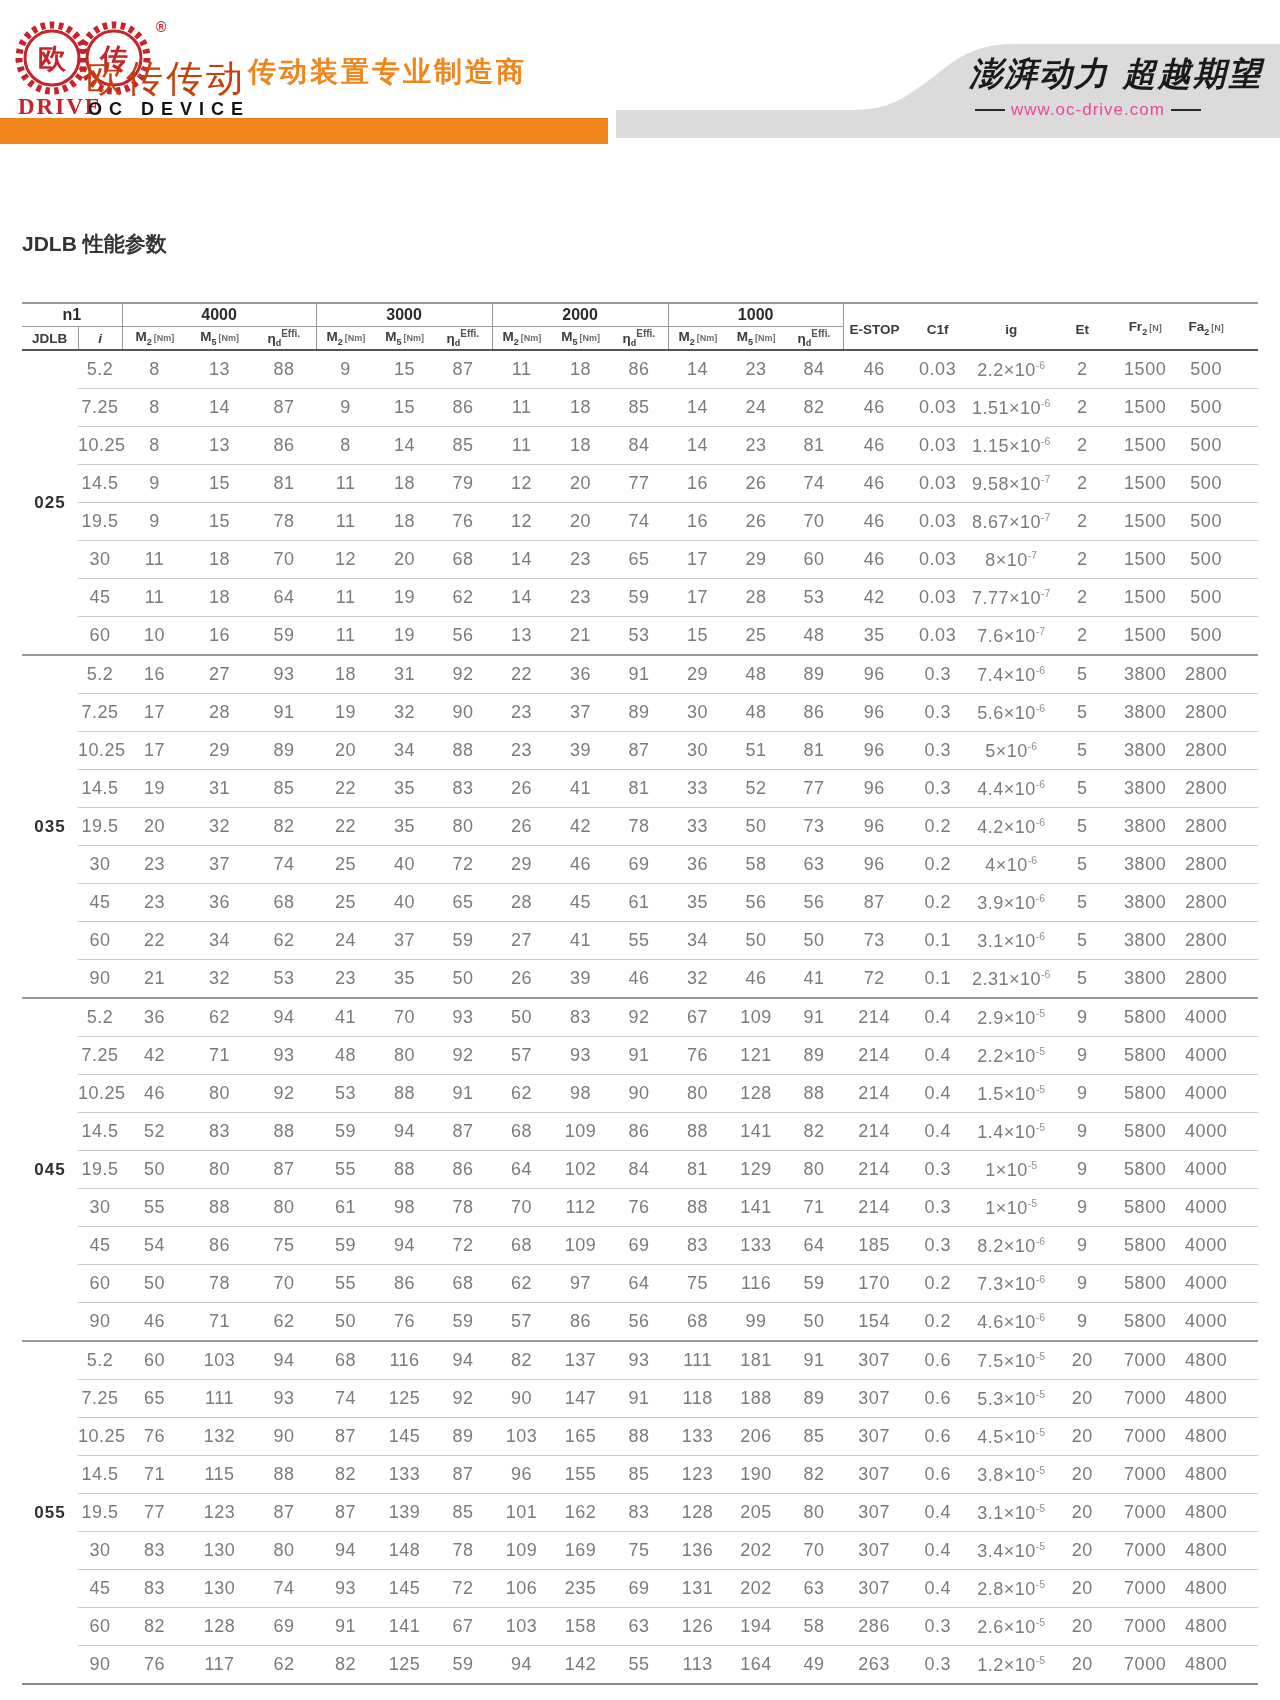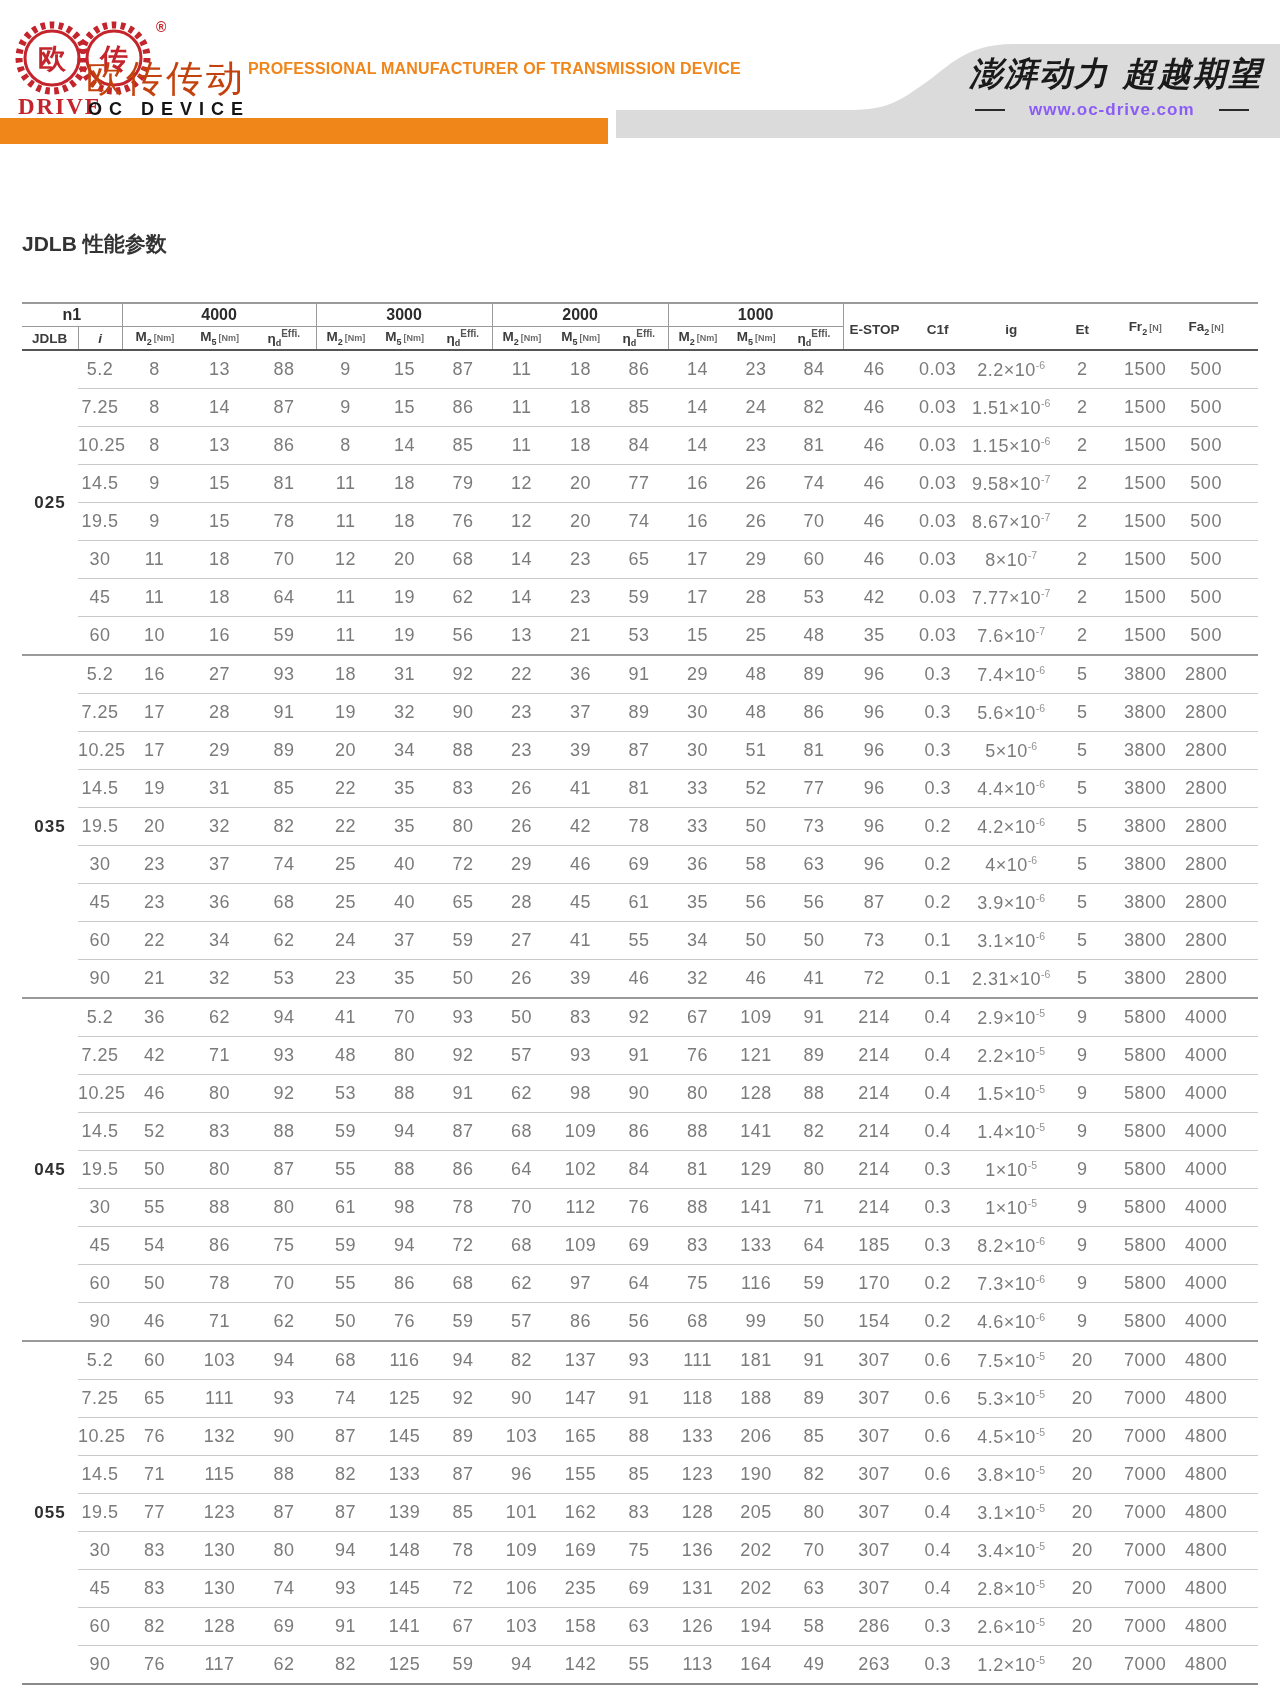--- a/index.html
+++ b/index.html
@@ -17,21 +17,21 @@
   .tag-wrap { position:absolute; left:248px; top:53px; }
   .tag-cn { font-size:28px; font-weight:800; color:#F0861A; letter-spacing:3px; }
   .tag-en { margin-top:7px; font-size:16px; font-weight:600; color:#F0861A; letter-spacing:0.2px; }
   .orange-bar { position:absolute; left:0; top:118px; width:608px; height:26px; background:#F0861A; }
   .swoosh { position:absolute; left:612px; top:40px; }
   .slogan { position:absolute; left:966px; top:52px; width:300px; text-align:center;
             font-family:"DejaVu Serif","Liberation Serif",serif; font-style:italic;
             font-weight:700; font-size:33px; color:#1a1a1a; letter-spacing:2px; white-space:nowrap; }
   .site-row { position:absolute; left:975px; top:100px; display:flex; align-items:center; }
   .site-dash { width:30px; height:0; border-top:2px solid #2a2a2a; }
-  .site-txt { margin:0 24px; font-size:17px; font-weight:700; color:#8b5cf6; letter-spacing:1px; }
+  .site-txt { margin:0 6px; font-size:17px; font-weight:400; color:#ec4899; letter-spacing:1px; }
   
   .title-en { position:absolute; left:22px; top:194px; font-size:27px; font-weight:800;
               color:#F0861A; letter-spacing:0.5px; }
   .title-cn { position:absolute; left:22px; top:230px; font-size:21px; font-weight:800; color:#333; }
   
   .tbl-wrap { position:absolute; left:22px; top:302px; }
   table { border-collapse:collapse; table-layout:fixed; width:1236px;
           border-bottom:2px solid #8a8a8a; }
   th, td { padding:0; margin:0; vertical-align:middle; text-align:center; white-space:nowrap; }
   .r1 th { height:22px; font-size:16px; font-weight:800; color:#2c2c2c;
@@ -65,21 +65,21 @@
     <text x="42" y="62" text-anchor="middle" font-size="28" font-weight="bold" fill="#C4242B">欧</text>
     <text x="104" y="62" text-anchor="middle" font-size="28" font-weight="bold" fill="#C4242B">传</text>
     <text x="146" y="26" font-size="14" font-weight="bold" fill="#C4242B">®</text>
     <text x="8" y="108" font-size="23" font-weight="bold" fill="#C4242B" letter-spacing="2" font-family="Liberation Serif, DejaVu Serif, serif">DRIVE</text>
   </svg>
 
   <div class="cn-name" style="left:86px; top:54px;">欧传传动</div>
   <div class="en-name" style="left:88px; top:99px;">OC DEVICE</div>
 
   <div class="tag-wrap">
-    <div class="tag-en">PROFESSIONAL MANUFACTURER OF TRANSMISSION DEVICE</div>
+    <div class="tag-cn">传动装置专业制造商</div>
   </div>
 
   <div class="orange-bar"></div>
 
   <svg class="swoosh" width="670" height="104" viewBox="0 0 670 104">
     <path d="M670,4 L402,4 C348,4 336,30 300,52 C272,72 252,70 212,70 L4,70 L4,98 L670,98 Z" fill="#DBDBDB"></path>
   </svg>
 
   <div class="slogan">澎湃动力 超越期望</div>
   <div class="site-row">

